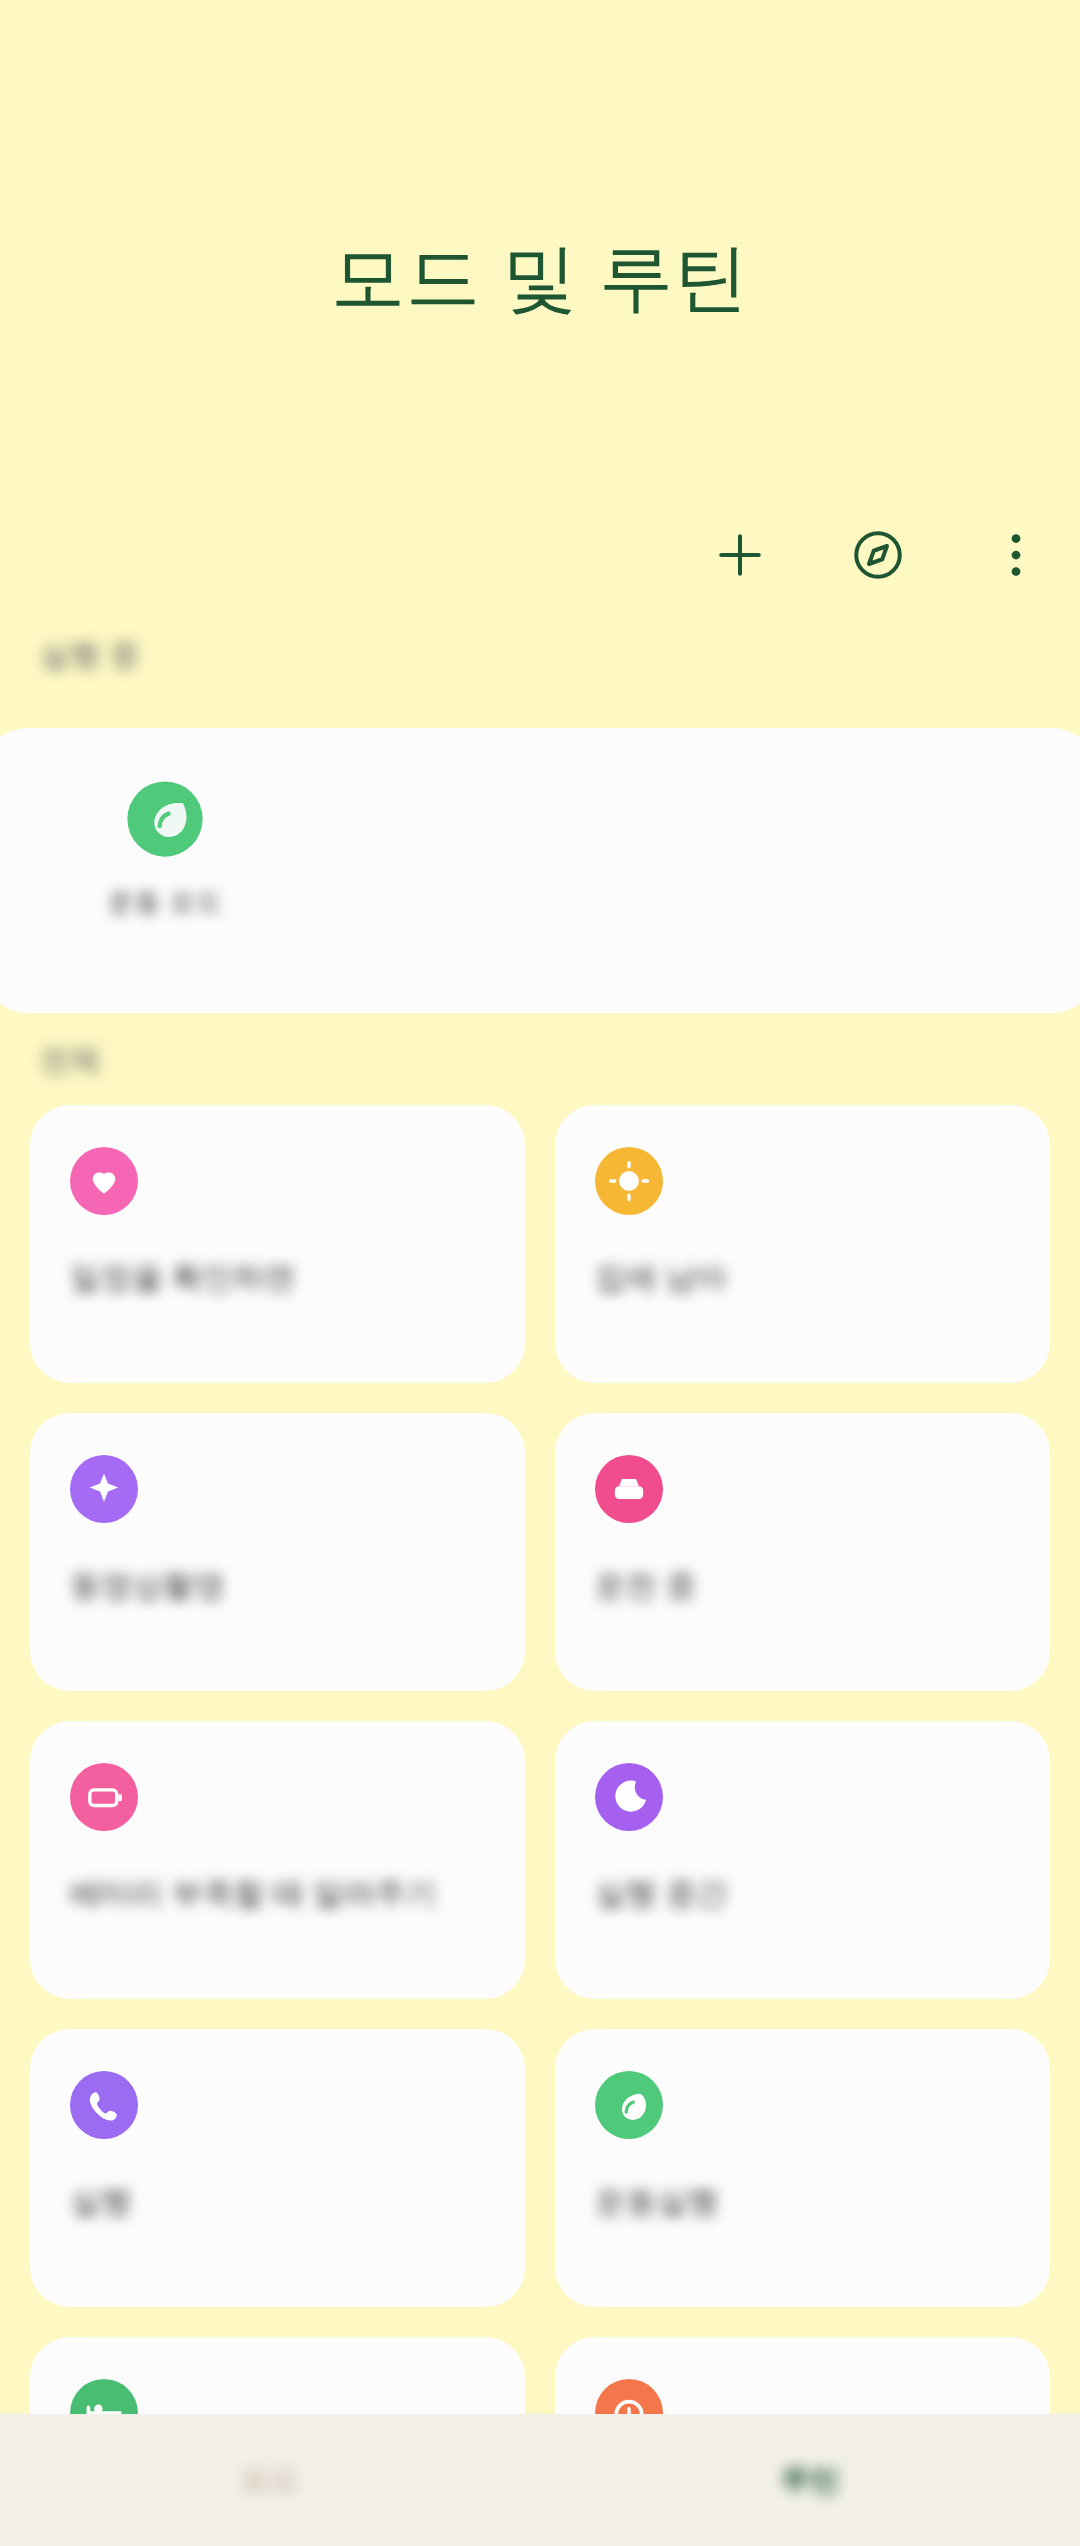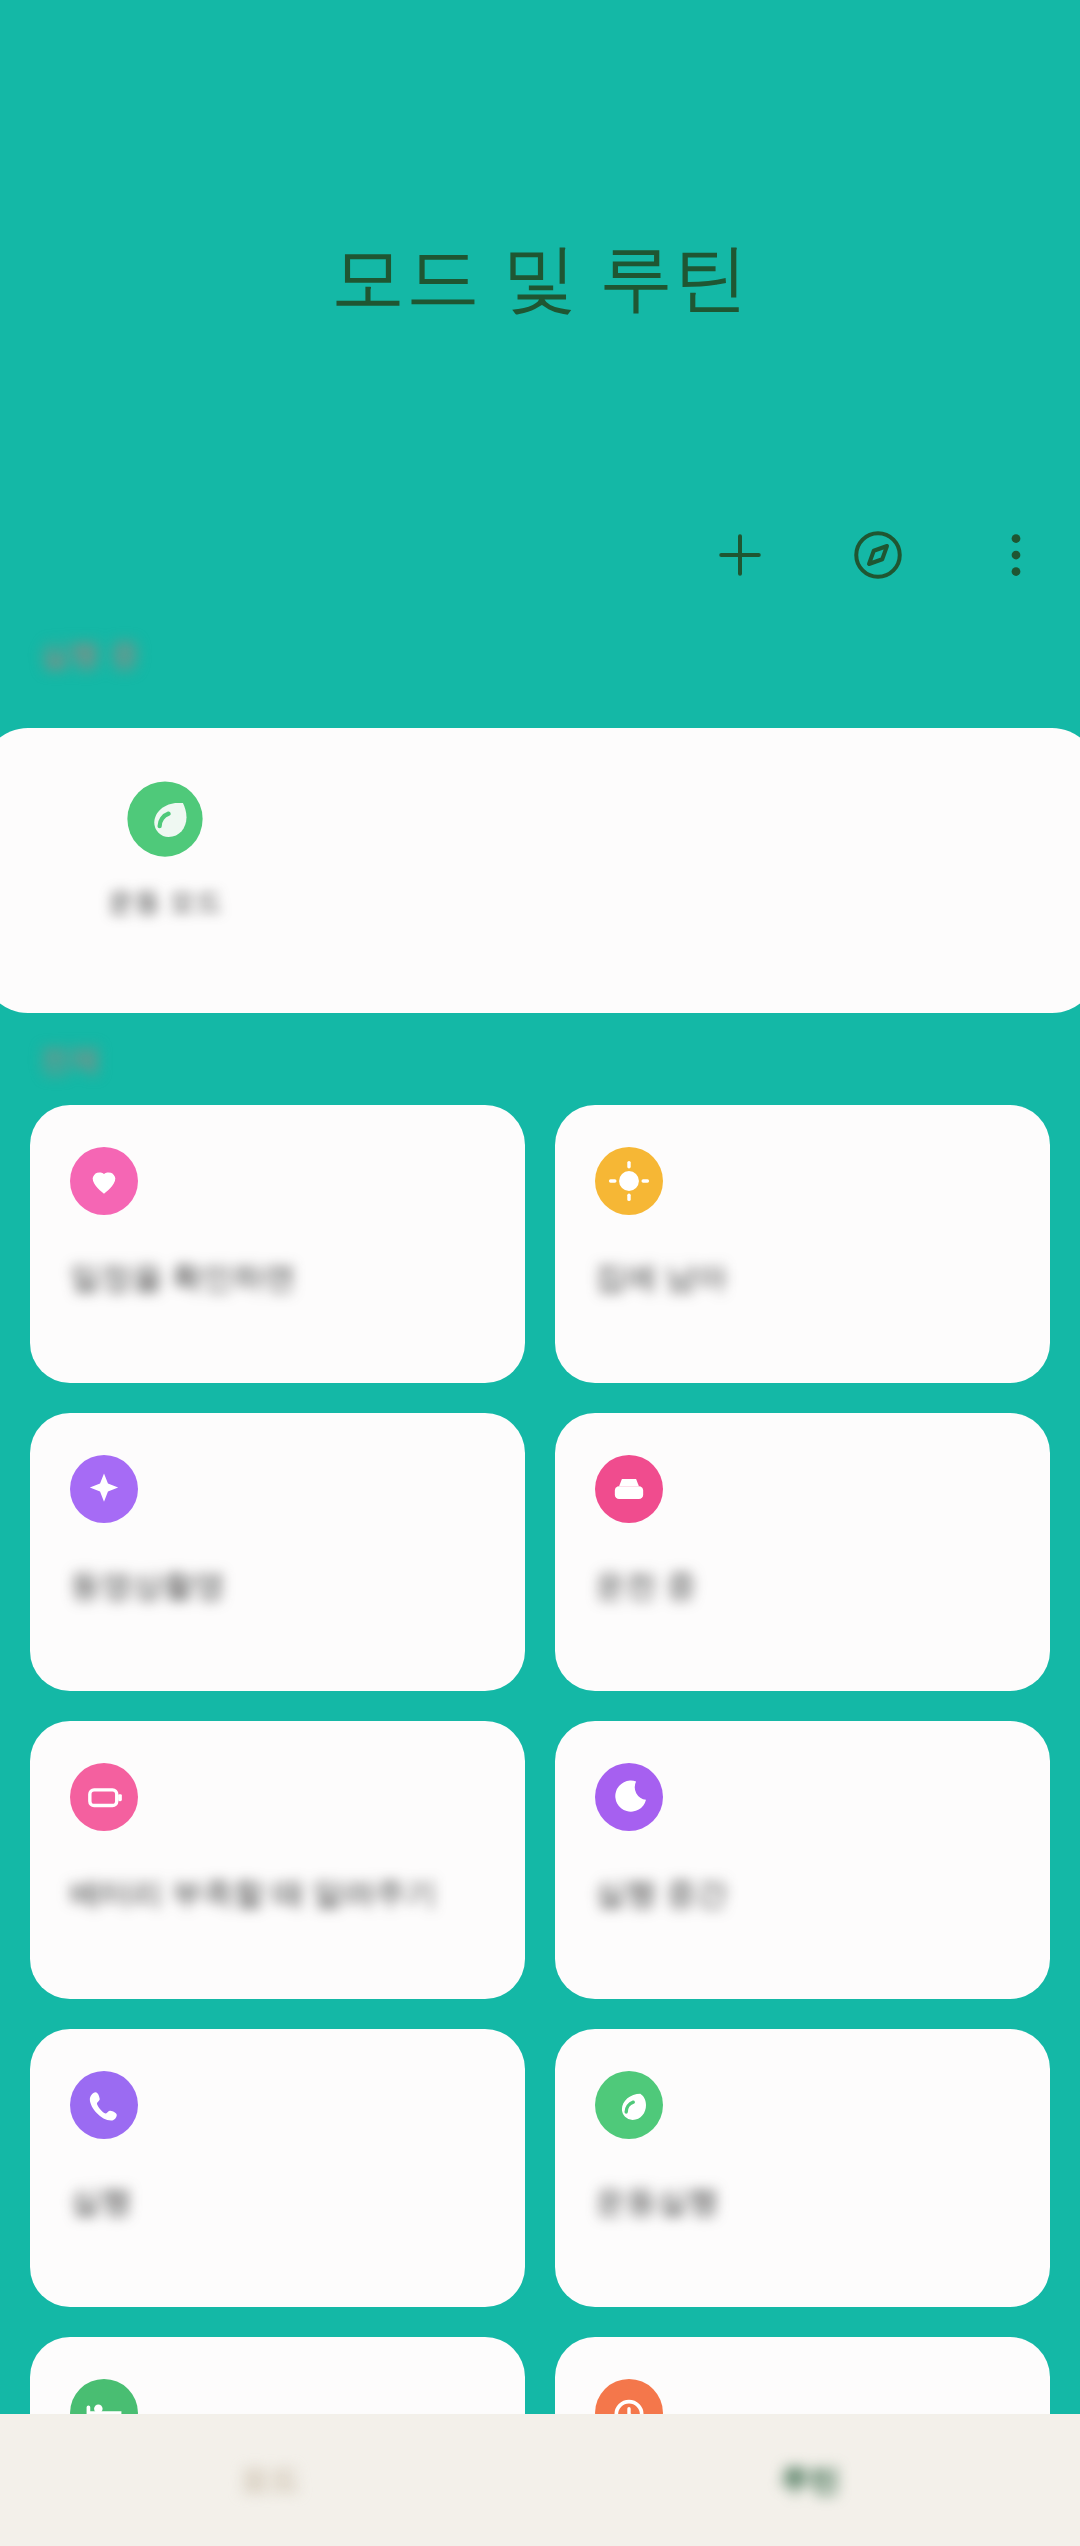--- a/index.html
+++ b/index.html
@@ -2,21 +2,21 @@
 <html><head>
 <meta charset="utf-8">
 <style>
   * { margin:0; padding:0; box-sizing:border-box; }
   html, body {
     width:1080px; height:2546px;
     background:#F3F0EA;
     font-family:"Liberation Sans", sans-serif;
     overflow:hidden;
   }
-  .screen { position:relative; width:1080px; height:2546px; background:#14b8a6; }
+  .screen { position:relative; width:1080px; height:2546px; background:#fef9c3; }
 
   
   .appbar { position:absolute; left:0; top:0; width:1080px; height:480px; }
   .page-title {
     position:absolute; left:0; top:228px; width:1080px;
     text-align:center;
     font-size:74px; line-height:100px; font-weight:400;
     color:#1F5632; letter-spacing:1px;
   }
 

